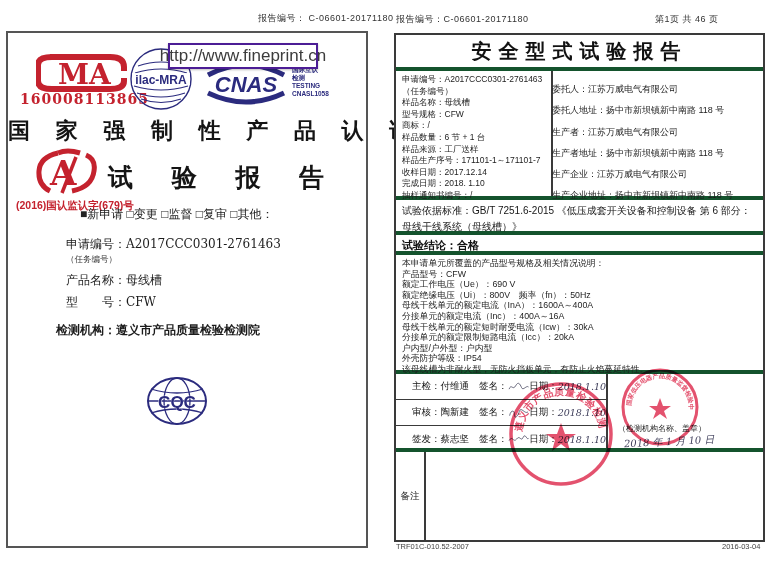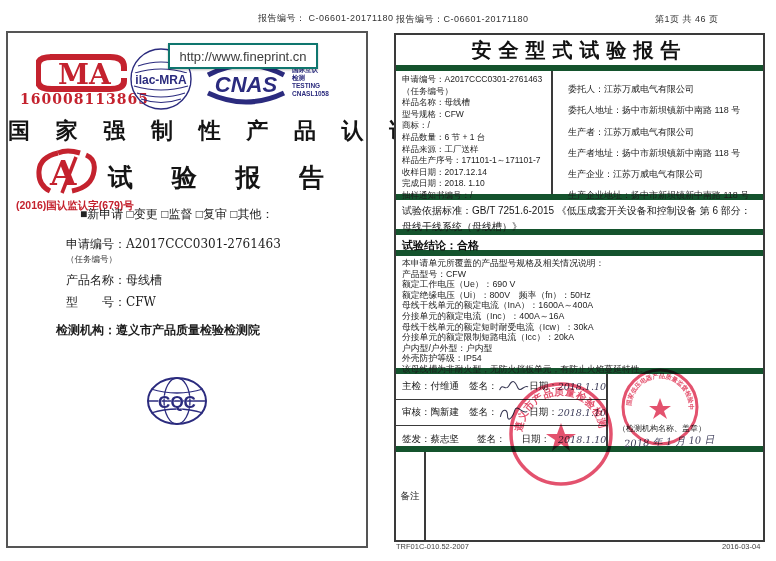--- a/index.html
+++ b/index.html
@@ -11,46 +11,46 @@
   }
   .abs{position:absolute;}
   .page{position:absolute;background:#fff;}
   .page-left{left:6px;top:31px;width:358px;height:513px;border:2px solid #555;}
   .page-right{left:394px;top:33px;width:367px;height:505px;border:2px solid #3a3a3a;}
   .tiny-header{font-size:9px;color:#333;letter-spacing:.5px;}
   
   .cma-number{font-size:14px;font-weight:bold;color:#c4222e;letter-spacing:1px;font-family:"DejaVu Serif",serif;}
   .cnas-side div{font-size:6.5px;line-height:8px;color:#2b2b7e;font-weight:bold;}
   .watermark-box{
-    background:#fff;border:2px solid #0f766e;box-shadow:0 1px 2px rgba(0,0,0,.25);
+    background:#fff;border:2px solid #4c1d95;box-shadow:0 1px 2px rgba(0,0,0,.25);
     display:flex;align-items:center;justify-content:center;
-    font-size:13px;color:#3c3c3c;
+    font-size:17px;color:#3c3c3c;
   }
   .cert-title{font-family:"DejaVu Serif",serif;font-size:22px;font-weight:600;letter-spacing:9px;color:#141414;white-space:nowrap;}
   .report-title{font-family:"DejaVu Serif",serif;font-size:25px;font-weight:600;letter-spacing:15px;color:#141414;white-space:nowrap;}
   .cal-caption{font-size:10.5px;font-weight:bold;color:#c4222e;white-space:nowrap;}
   .chk-line{font-size:12px;color:#222;white-space:nowrap;text-align:right;}
   .fld{font-size:12px;color:#1c1c1c;white-space:nowrap;font-family:"DejaVu Serif",serif;}
   .fld-small{font-size:8.5px;color:#333;}
   
   .row{position:absolute;left:0;width:100%;box-sizing:border-box;}
-  .bb{border-bottom:6px solid #14532d;}
+  .bb{border-bottom:4px solid #14532d;}
   .r-title{height:36px;display:flex;align-items:center;justify-content:center;
     font-family:"DejaVu Serif",serif;font-size:20px;font-weight:700;letter-spacing:7px;color:#111;}
   .info-left{position:absolute;left:0;top:0;width:157px;height:100%;box-sizing:border-box;
     border-right:2px solid #3a3a3a;padding:3px 4px 0 6px;}
   .info-left div{font-size:8.5px;line-height:11.6px;color:#1d1d1d;white-space:nowrap;}
-  .info-right{position:absolute;left:164px;top:0;right:0;height:100%;box-sizing:border-box;padding:8px 2px 0 8px;}
+  .info-right{position:absolute;left:148px;top:0;right:0;height:100%;box-sizing:border-box;padding:8px 2px 0 8px;}
   .info-right div{font-size:9px;line-height:21.3px;color:#1d1d1d;white-space:nowrap;}
   .std-row{padding:3px 8px 15px 6px;font-size:10px;line-height:15.5px;color:#161616;}
   .concl-row{padding:3px 6px 12px 6px;font-size:11px;font-weight:600;color:#111;}
   .spec-row{padding:3px 6px 8px 6px;}
   .spec-row div{font-size:8.8px;line-height:10.6px;color:#1d1d1d;white-space:nowrap;}
   .sig-left{position:absolute;left:0;top:0;width:212px;height:100%;box-sizing:border-box;border-right:2px solid #3a3a3a;}
-  .sig-row{position:absolute;left:0;width:100%;height:26px;box-sizing:border-box;display:flex;align-items:center;padding-left:6px;}
+  .sig-row{position:absolute;left:0;width:100%;height:26px;box-sizing:border-box;display:flex;align-items:center;padding-left:16px;}
   .sig-row .lbl{font-size:9.5px;color:#161616;white-space:nowrap;}
   .hand{font-family:"DejaVu Serif",serif;font-style:italic;color:#40405c;}
   .stamp{mix-blend-mode:multiply;opacity:.88;}
   .stamp-caption{font-size:8px;color:#222;white-space:nowrap;}
   .remark-label{position:absolute;left:0;top:0;width:30px;height:100%;box-sizing:border-box;border-right:2px solid #3a3a3a;
     display:flex;align-items:center;justify-content:center;font-size:9.5px;color:#161616;}
   .footer-note{font-size:7.5px;color:#444;}
 </style>
 </head>
 <body>
@@ -197,21 +197,21 @@
       </div>
       <div class="sig-row" style="top:26px;border-bottom:1.5px solid #3a3a3a;">
         <span class="lbl">审核：陶新建</span>
         <span class="lbl" style="margin-left:10px;">签名：</span>
         <svg width="40" height="18" viewBox="0 0 40 18">
             <path d="M3 14 C5 3 12 3 12 12 S18 16 21 6 S31 12 37 7" fill="none" stroke="#33334f" stroke-width="1.3"></path>
           </svg>
         <span class="lbl">日期：</span>
         <span class="hand" style="font-size:9.5px;">2018.1.10</span>
       </div>
-      <div class="sig-row" style="top:52px;gap:8px;">
+      <div class="sig-row" style="top:52px;">
         <span class="lbl">签发：蔡志坚</span>
         <span class="lbl" style="margin-left:10px;">签名：</span>
         <svg width="40" height="18" viewBox="0 0 40 18">
             <path d="M2 12 C8 1 10 17 16 9 S24 15 28 6 S35 12 38 8" fill="none" stroke="#33334f" stroke-width="1.3"></path>
           </svg>
         <span class="lbl">日期：</span>
         <span class="hand" style="font-size:9.5px;">2018.1.10</span>
       </div>
     </div>
   </div>

